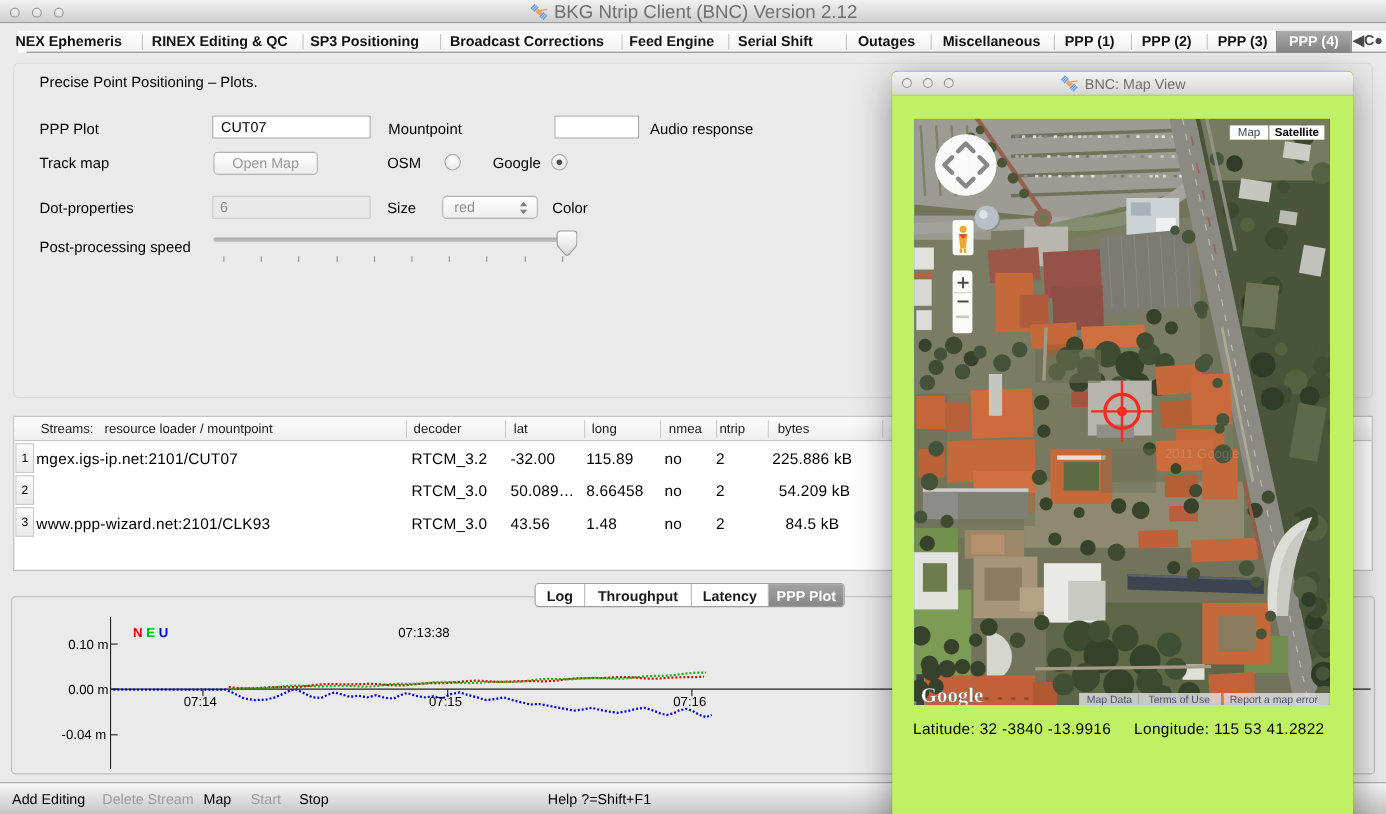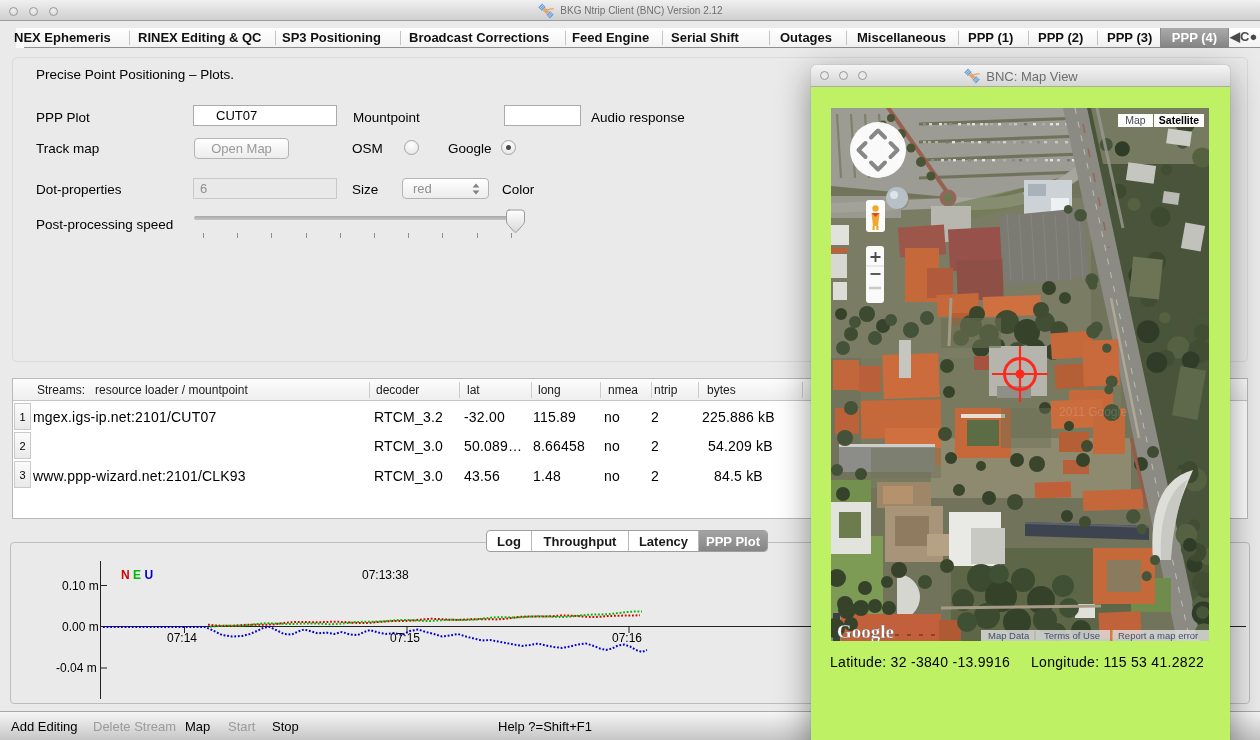--- a/index.html
+++ b/index.html
@@ -4,36 +4,36 @@
 html,body{width:1260px;height:740px;overflow:hidden;background:#eaeaea;
 font-family:"Liberation Sans",sans-serif;-webkit-font-smoothing:antialiased}
 #stage{position:absolute;inset:0;width:1260px;height:740px}
 .abs{position:absolute}
 
 #titlebar{position:absolute;left:0;top:0;width:1260px;height:21px;
 background:linear-gradient(#f0f0f0,#cfcfcf);border-bottom:1px solid #9d9d9d}
 .light{position:absolute;top:6.5px;width:9px;height:9px;border-radius:50%;
 background:radial-gradient(circle at 50% 35%,#f2f2f2,#d2d2d2);border:1px solid #9a9a9a}
 #wtitle{position:absolute;top:0;left:0;width:100%;height:21px;display:flex;align-items:center;
-justify-content:center;gap:5px;color:#6f6f6f;font-size:10px}
+justify-content:center;gap:5px;color:#6f6f6f;font-size:17px}
 
 #tabbar{position:absolute;left:24px;top:28px;width:1236px;height:20px;
 background:linear-gradient(#ffffff,#f3f3f3);border-bottom:1px solid #8f8f8f}
 .tabt{position:absolute;top:2px;font-size:13px;font-weight:bold;color:#111;white-space:nowrap}
 .tabsep{position:absolute;top:3px;width:1px;height:14px;background:#c3c3c3}
 #seltab{position:absolute;left:1136px;top:0;width:69px;height:20px;
 background:linear-gradient(#aaaaaa,#858585);color:#fff;font-weight:bold;font-size:13px;
 text-align:center;line-height:20px;border-left:1px solid #8a8a8a;border-right:1px solid #8a8a8a}
 #tabscroll{position:absolute;left:1206px;top:1px;width:42px;height:20px;font-size:13px;font-weight:bold;color:#4a4a4a}
 
 #groupbox{position:absolute;left:12px;top:57px;width:1236px;height:305px;
 border:1px solid #dadada;border-radius:5px}
 .lbl{position:absolute;font-size:13.5px;color:#000;white-space:nowrap}
 .field{position:absolute;background:#fff;border:1px solid #ababab;font-size:13px;
-padding-left:22px;color:#000;line-height:19px}
+padding-left:7px;color:#000;line-height:19px}
 .dfield{position:absolute;background:#e9e9e9;border:1px solid #c9c9c9;font-size:13px;
 padding-left:6px;color:#8f8f8f;line-height:19px}
 .btn{position:absolute;background:linear-gradient(#ffffff,#ececec);border:1px solid #b4b4b4;
 border-radius:4px;font-size:13px;color:#999;text-align:center}
 .stick{position:absolute;top:233px;width:1px;height:5px;background:#8f8f8f}
 .radio{position:absolute;width:15px;height:15px;border-radius:50%;
 background:radial-gradient(circle at 50% 30%,#ffffff,#e2e2e2);border:1px solid #a6a6a6}
 
 #tbl{position:absolute;left:12px;top:378px;width:1236px;height:141px;background:#fff;
 border:1px solid #b9b9b9}

